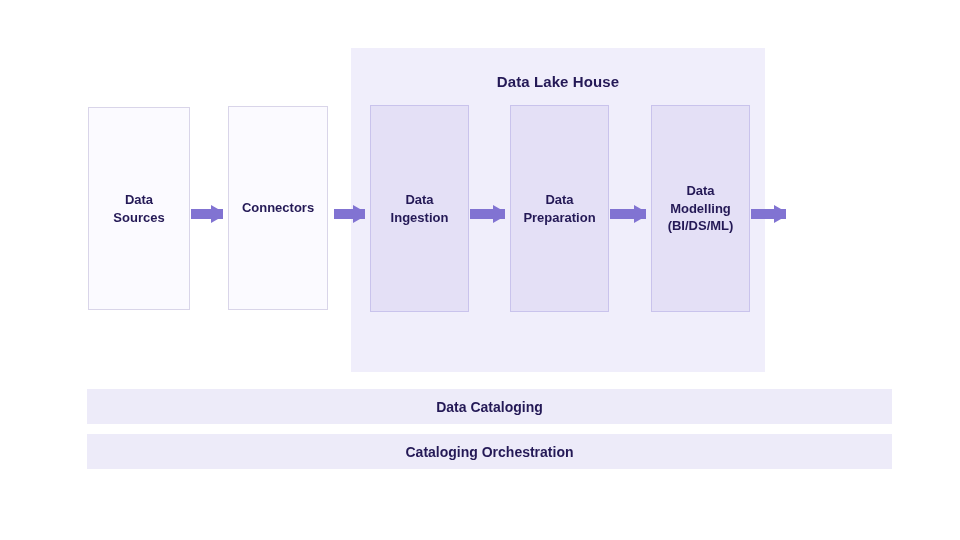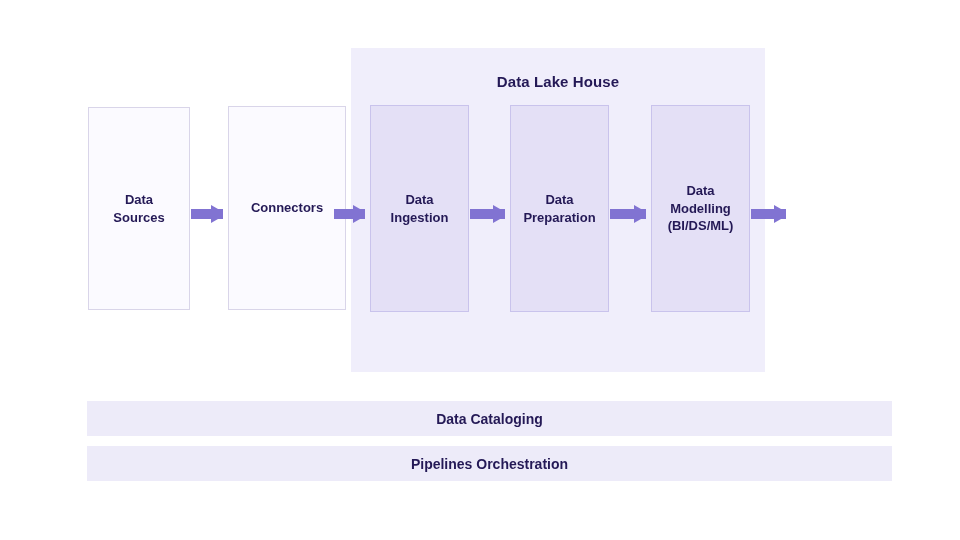--- a/index.html
+++ b/index.html
@@ -89,38 +89,37 @@
     left: 77px;
     width: 805px;
     height: 35px;
     background: var(--bar_bg);
     display: flex;
     align-items: center;
     justify-content: center;
     font-size: 14px;
     font-weight: 600;
     color: var(--text);
-    margin-top: 12px;
   }
 </style>
 </head>
 <body>
 
 <div class="canvas">
 
   <section class="lakehouse">
     <h2 class="lakehouse-title">Data Lake House</h2>
   </section>
 
   <div class="node outer" style="left:78px; top:97px; width:102px; height:203px;">
     <span class="label">Data
 Sources</span>
   </div>
 
-  <div class="node outer" style="left:218px; top:96px; width:118px; height:204px;text-align:right;">
+  <div class="node outer" style="left:218px; top:96px; width:100px; height:204px;text-align:right;">
     <span class="label">Connectors</span>
   </div>
 
   <div class="node inner" style="left:360px; top:95px; width:99px; height:207px;">
     <span class="label">Data
 Ingestion</span>
   </div>
 
   <div class="node inner" style="left:500px; top:95px; width:99px; height:207px;">
     <span class="label">Data
@@ -152,16 +151,16 @@
   </div>
   <div class="arrow" style="left:741px; width:40px;">
     <span class="line"></span>
     <span class="head"></span>
   </div>
 
   <div class="bar" style="top:379px;">
     <span>Data Cataloging</span>
   </div>
   <div class="bar" style="top:424px;">
-    <span>Pipelines Orchestration</span>
+    <span>Cataloging Orchestration</span>
   </div>
 
 </div>
 
 </body></html>

